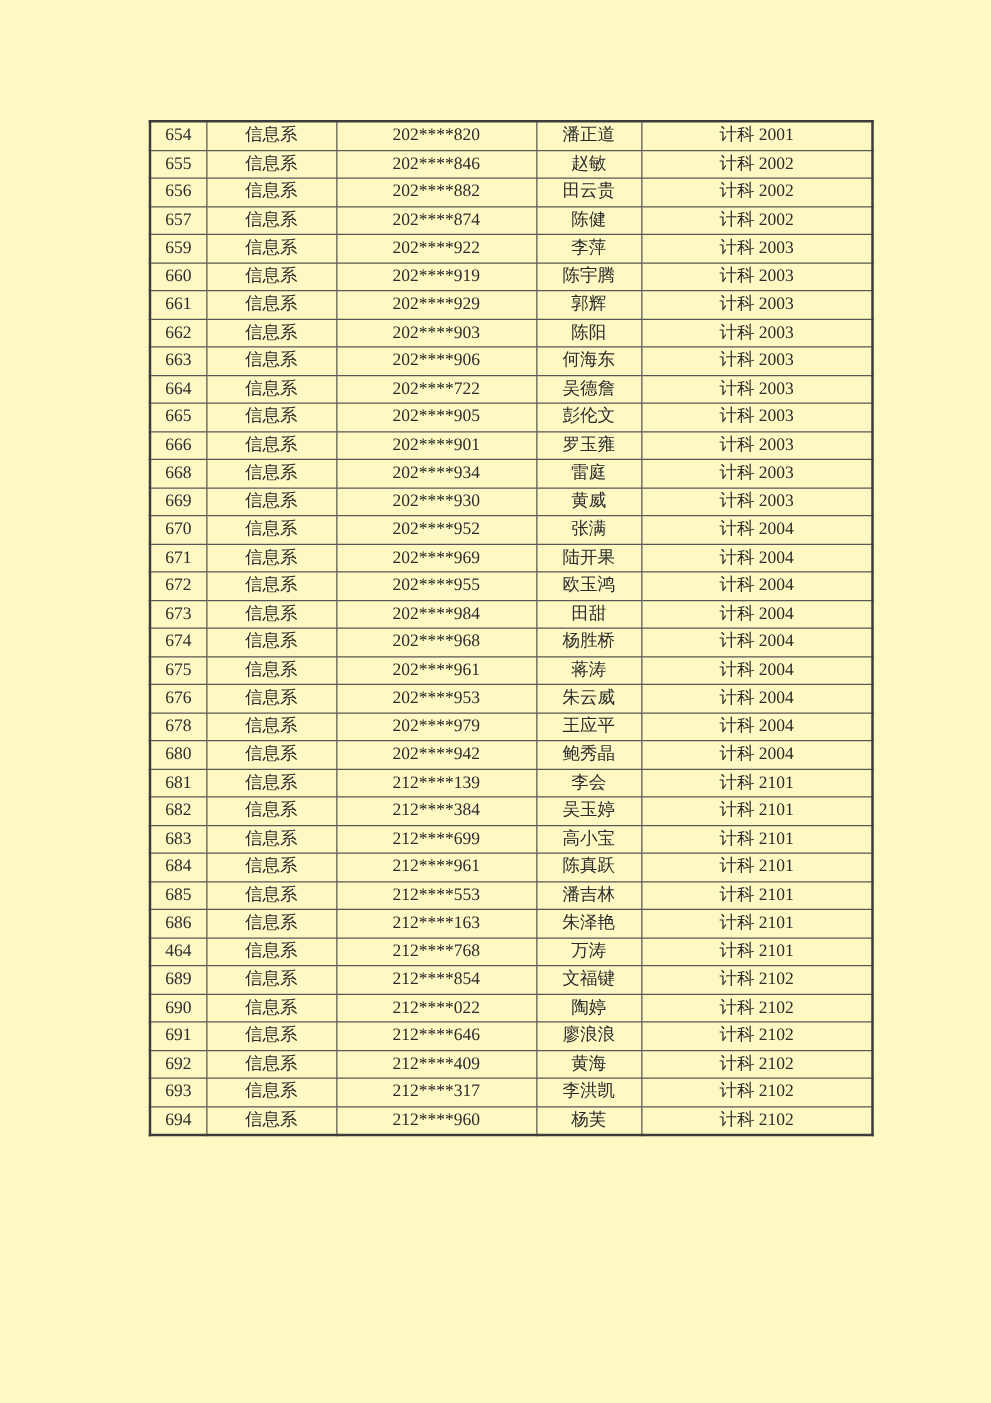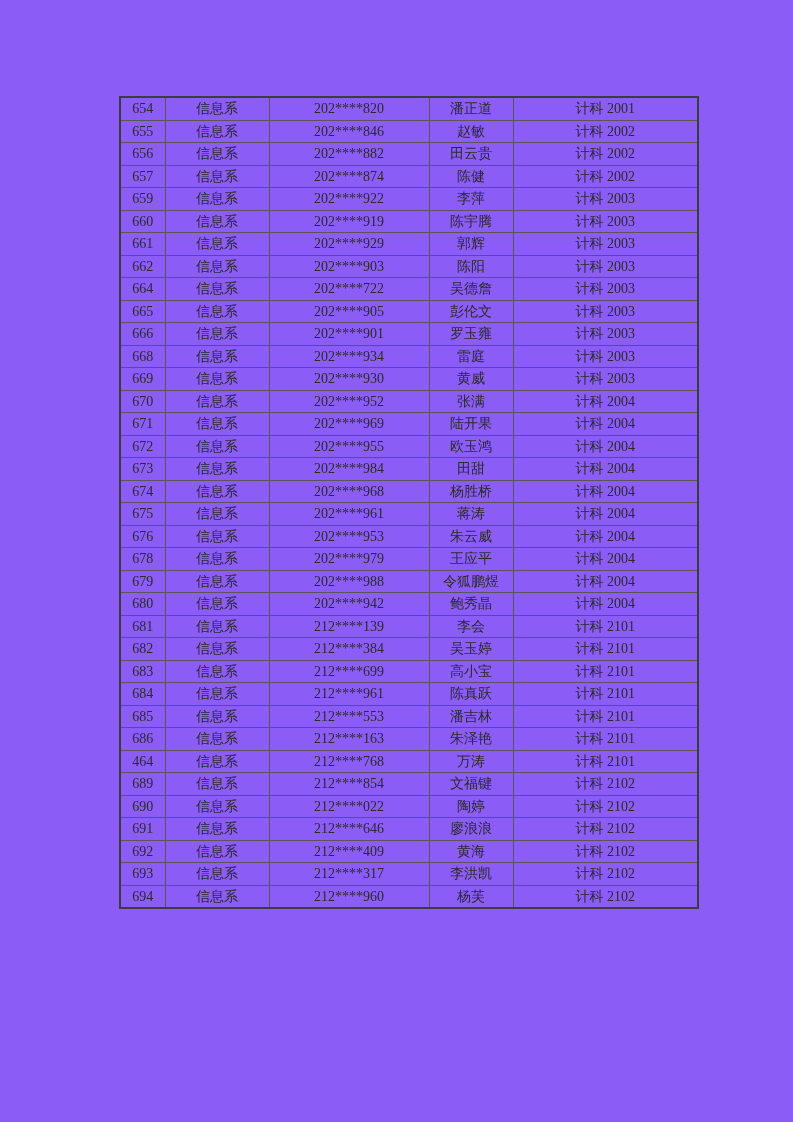--- a/index.html
+++ b/index.html
@@ -9,21 +9,21 @@
   }
   body {
     width: 793px;
     height: 1122px;
     position: relative;
     font-family: "Liberation Serif", "DejaVu Serif", serif;
   }
   .page {
     position: absolute;
     inset: 0;
-    background: #8b5cf6;
+    background: #fef9c3;
   }
   table.roster {
     position: absolute;
     left: 119px;
     top: 96px;
     width: 578px;
     border-collapse: collapse;
     table-layout: fixed;
     border: 2px solid #3c3c3c;
   }
@@ -103,20 +103,27 @@
     <td>计科 2003</td>
   </tr>
         <tr>
     <td>662</td>
     <td>信息系</td>
     <td>202****903</td>
     <td>陈阳</td>
     <td>计科 2003</td>
   </tr>
         <tr>
+    <td>663</td>
+    <td>信息系</td>
+    <td>202****906</td>
+    <td>何海东</td>
+    <td>计科 2003</td>
+  </tr>
+        <tr>
     <td>664</td>
     <td>信息系</td>
     <td>202****722</td>
     <td>吴德詹</td>
     <td>计科 2003</td>
   </tr>
         <tr>
     <td>665</td>
     <td>信息系</td>
     <td>202****905</td>
@@ -191,27 +198,20 @@
     <td>信息系</td>
     <td>202****953</td>
     <td>朱云威</td>
     <td>计科 2004</td>
   </tr>
         <tr>
     <td>678</td>
     <td>信息系</td>
     <td>202****979</td>
     <td>王应平</td>
-    <td>计科 2004</td>
-  </tr>
-        <tr>
-    <td>679</td>
-    <td>信息系</td>
-    <td>202****988</td>
-    <td>令狐鹏煜</td>
     <td>计科 2004</td>
   </tr>
         <tr>
     <td>680</td>
     <td>信息系</td>
     <td>202****942</td>
     <td>鲍秀晶</td>
     <td>计科 2004</td>
   </tr>
         <tr>

